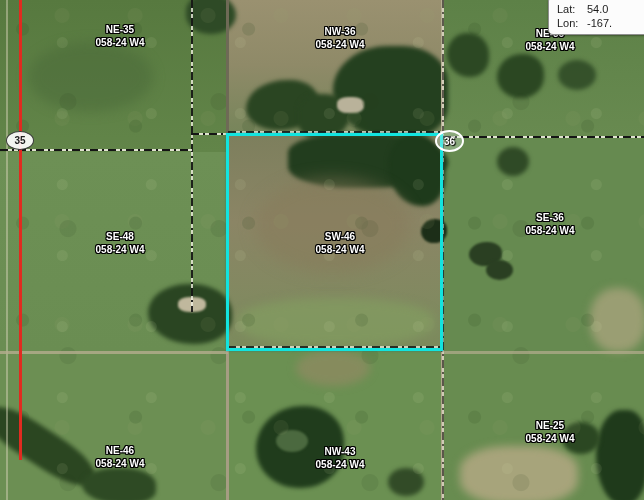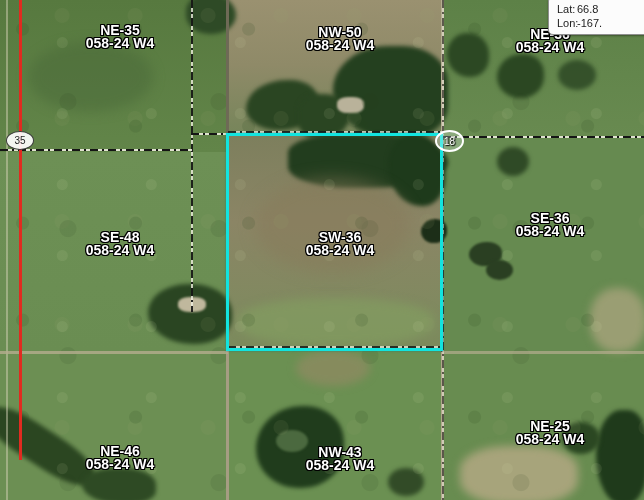--- a/index.html
+++ b/index.html
@@ -16,38 +16,38 @@
         #151515 12px 14px, rgba(245,243,230,.85) 14px 18px);}
   .grain{position:absolute;inset:0;opacity:.28;pointer-events:none;
     background-image:
       radial-gradient(circle at 20% 30%, rgba(40,70,30,.5) 0 6px, transparent 7px),
       radial-gradient(circle at 70% 60%, rgba(220,230,180,.35) 0 5px, transparent 6px),
       radial-gradient(circle at 45% 80%, rgba(40,60,30,.4) 0 8px, transparent 9px),
       radial-gradient(circle at 85% 15%, rgba(150,160,110,.4) 0 7px, transparent 8px);
     background-size:113px 97px, 89px 71px, 151px 127px, 73px 103px;}
   
   .slabel{position:absolute;transform:translate(-50%,-50%);text-align:center;
-    color:#fff;font-size:14px;font-weight:bold;line-height:12.5px;white-space:nowrap;
+    color:#fff;font-size:10px;font-weight:bold;line-height:12.5px;white-space:nowrap;
     text-shadow:-1px -1px 0 #000,1px -1px 0 #000,-1px 1px 0 #000,1px 1px 0 #000,
                 0 -1px 0 #000,0 1px 0 #000,-1px 0 0 #000,1px 0 0 #000;}
   
   .badge{position:absolute;display:flex;align-items:center;justify-content:center;
-    border-radius:50%;font-size:10px;font-weight:normal;}
+    border-radius:50%;font-size:10px;font-weight:bold;}
   .badge-35{left:6px;top:131px;width:26px;height:17px;background:rgba(255,255,255,.92);
     border:1px solid #3a3a3a;color:#1d1d1d;}
   .badge-36{left:435px;top:130px;width:25px;height:18px;background:rgba(235,255,245,.28);
     border:2px solid #fff;color:#fff;text-shadow:0 0 2px #000,1px 1px 1px #000;}
   
   #sel{position:absolute;left:226px;top:133px;width:211px;height:212px;
     border:3px solid #12e4df;box-shadow:0 0 2px rgba(0,120,120,.6);}
   
   #info{position:absolute;top:-4px;right:-46px;width:124px;background:#fcfcfc;
     border:1px solid #8f8f8f;border-radius:5px;box-shadow:0 1px 2px rgba(0,0,0,.35);
     padding:5px 8px 4px 8px;font-size:11px;color:#1c1c1c;line-height:14px;}
-  #info .row span.k{display:inline-block;width:20px;}
+  #info .row span.k{display:inline-block;width:30px;}
 </style>
 </head>
 <body>
 
 <div id="stage">
 
   <div class="sec" style="left:0;top:0;width:228px;height:152px;background:linear-gradient(180deg,#57793f,#628549);"></div>
   <div class="sec" style="left:228px;top:0;width:215px;height:135px;background:linear-gradient(180deg,#9a9170 0%,#8f8a68 48%,#76855a 100%);"></div>
   <div class="sec" style="left:443px;top:0;width:201px;height:137px;background:linear-gradient(180deg,#5d8147,#688a50);"></div>
   <div class="sec" style="left:0;top:152px;width:228px;height:200px;background:linear-gradient(180deg,#6d9055,#6a8d52);"></div>
@@ -105,57 +105,57 @@
   <div class="line hdash" style="left:228px;top:346px;width:215px;opacity:.8;"></div>
   <div class="road" style="left:19px;top:0;width:3px;height:460px;background:#e02b20;"></div>
 
   <div id="sel"></div>
 
   <div class="slabel" style="left:120px;top:36px;">
     <div>NE-35</div>
     <div>058-24 W4</div>
   </div>
   <div class="slabel" style="left:340px;top:38px;">
-    <div>NW-50</div>
+    <div>NW-36</div>
     <div>058-24 W4</div>
   </div>
   <div class="slabel" style="left:550px;top:40px;">
     <div>NE-36</div>
     <div>058-24 W4</div>
   </div>
   <div class="slabel" style="left:120px;top:243px;">
     <div>SE-48</div>
     <div>058-24 W4</div>
   </div>
   <div class="slabel" style="left:340px;top:243px;">
-    <div>SW-36</div>
+    <div>SW-46</div>
     <div>058-24 W4</div>
   </div>
   <div class="slabel" style="left:550px;top:224px;">
     <div>SE-36</div>
     <div>058-24 W4</div>
   </div>
   <div class="slabel" style="left:120px;top:457px;">
     <div>NE-46</div>
     <div>058-24 W4</div>
   </div>
   <div class="slabel" style="left:340px;top:458px;">
     <div>NW-43</div>
     <div>058-24 W4</div>
   </div>
   <div class="slabel" style="left:550px;top:432px;">
     <div>NE-25</div>
     <div>058-24 W4</div>
   </div>
 
   <div class="badge badge-35">35</div>
-  <div class="badge badge-36">18</div>
+  <div class="badge badge-36">36</div>
 
   <div id="info">
     <div class="row">
-      <span class="k">Lat:</span><span>66.8</span>
+      <span class="k">Lat:</span><span>54.0</span>
     </div>
     <div class="row">
       <span class="k">Lon:</span><span>-167.</span>
     </div>
   </div>
 
 </div>
 
 </body></html>

